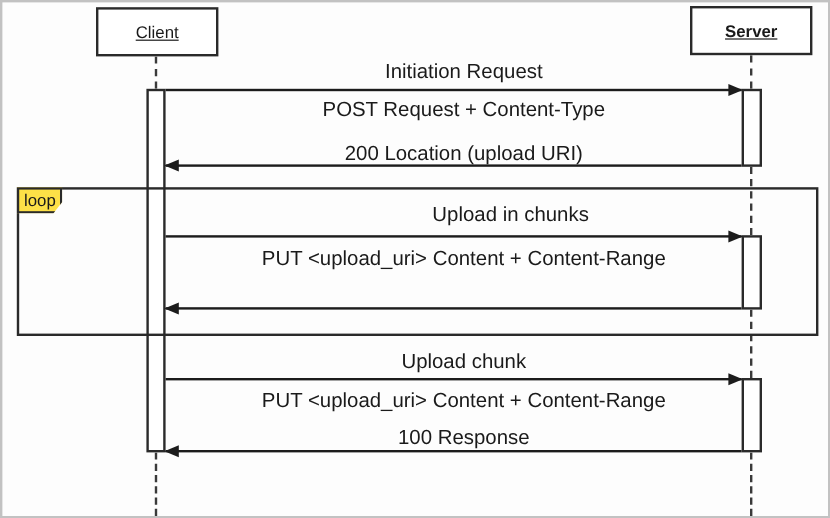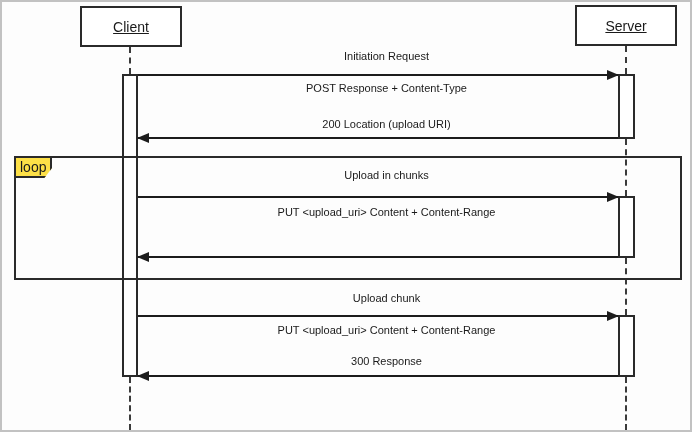--- a/index.html
+++ b/index.html
@@ -18,21 +18,21 @@
     box-sizing:border-box;
     width:102px;height:41px;
     background:#ffffff;
     border:2px solid #2a2a2a;
     display:flex;align-items:center;justify-content:center;
     font-size:14px;
     z-index:5;
   }
   .actor-box span{text-decoration:underline;}
   .actor-client{left:78px;top:4px;}
-  .actor-server{left:573px;top:3px;}
+  .actor-server{left:573px;top:3px;font-weight:bold;}
 
   .lifeline{
     position:absolute;width:0;
     border-left:2px dashed #3a3a3a;
     z-index:1;
   }
   .cl1{left:127px;top:45px;height:27px;}
   .cl2{left:127px;top:375px;height:53px;}
   .sl1{left:623px;top:44px;height:28px;}
   .sl2{left:623px;top:137px;height:57px;}
@@ -93,26 +93,26 @@
     border-bottom:5px solid transparent;
     border-right:12px solid #1c1c1c;
     left:135px;
   }
   .al1{top:131px;} .al2{top:250px;} .al3{top:369px;}
 
   .msg-label{
     position:absolute;
     left:136px;width:497px;
     text-align:center;
-    font-size:11px;
+    font-size:17px;
     white-space:nowrap;
     z-index:6;
   }
   .t1{top:48px;}  .r1{top:80px;}  .p1{top:116px;}
-  .t2{top:167px;} .r2{top:204px;} .p2{top:231px;}
+  .t2{top:167px;padding-left:39px;} .r2{top:204px;} .p2{top:231px;}
   .t3{top:290px;} .r3{top:322px;} .p3{top:353px;}
 </style>
 </head>
 <body>
 
 <div class="canvas">
 
   <div class="lifeline cl1"></div>
   <div class="lifeline cl2"></div>
   <div class="lifeline sl1"></div>
@@ -132,33 +132,33 @@
     <span>Server</span>
   </div>
 
   <div class="loop-frame">
     <div class="loop-tab">loop</div>
   </div>
 
   <div class="msg-label t1">Initiation Request</div>
   <div class="msg-line ml1"></div>
   <div class="arrow arrow-right ar1"></div>
-  <div class="msg-label r1">POST Response + Content-Type</div>
+  <div class="msg-label r1">POST Request + Content-Type</div>
   <div class="msg-label p1">200 Location (upload URI)</div>
   <div class="msg-line ml2"></div>
   <div class="arrow arrow-left al1"></div>
 
   <div class="msg-label t2">Upload in chunks</div>
   <div class="msg-line ml3"></div>
   <div class="arrow arrow-right ar2"></div>
   <div class="msg-label r2">PUT &lt;upload_uri&gt; Content + Content-Range</div>
   <div class="msg-line ml4"></div>
   <div class="arrow arrow-left al2"></div>
 
   <div class="msg-label t3">Upload chunk</div>
   <div class="msg-line ml5"></div>
   <div class="arrow arrow-right ar3"></div>
   <div class="msg-label r3">PUT &lt;upload_uri&gt; Content + Content-Range</div>
-  <div class="msg-label p3">300 Response</div>
+  <div class="msg-label p3">100 Response</div>
   <div class="msg-line ml6"></div>
   <div class="arrow arrow-left al3"></div>
 
 </div>
 
 </body></html>

